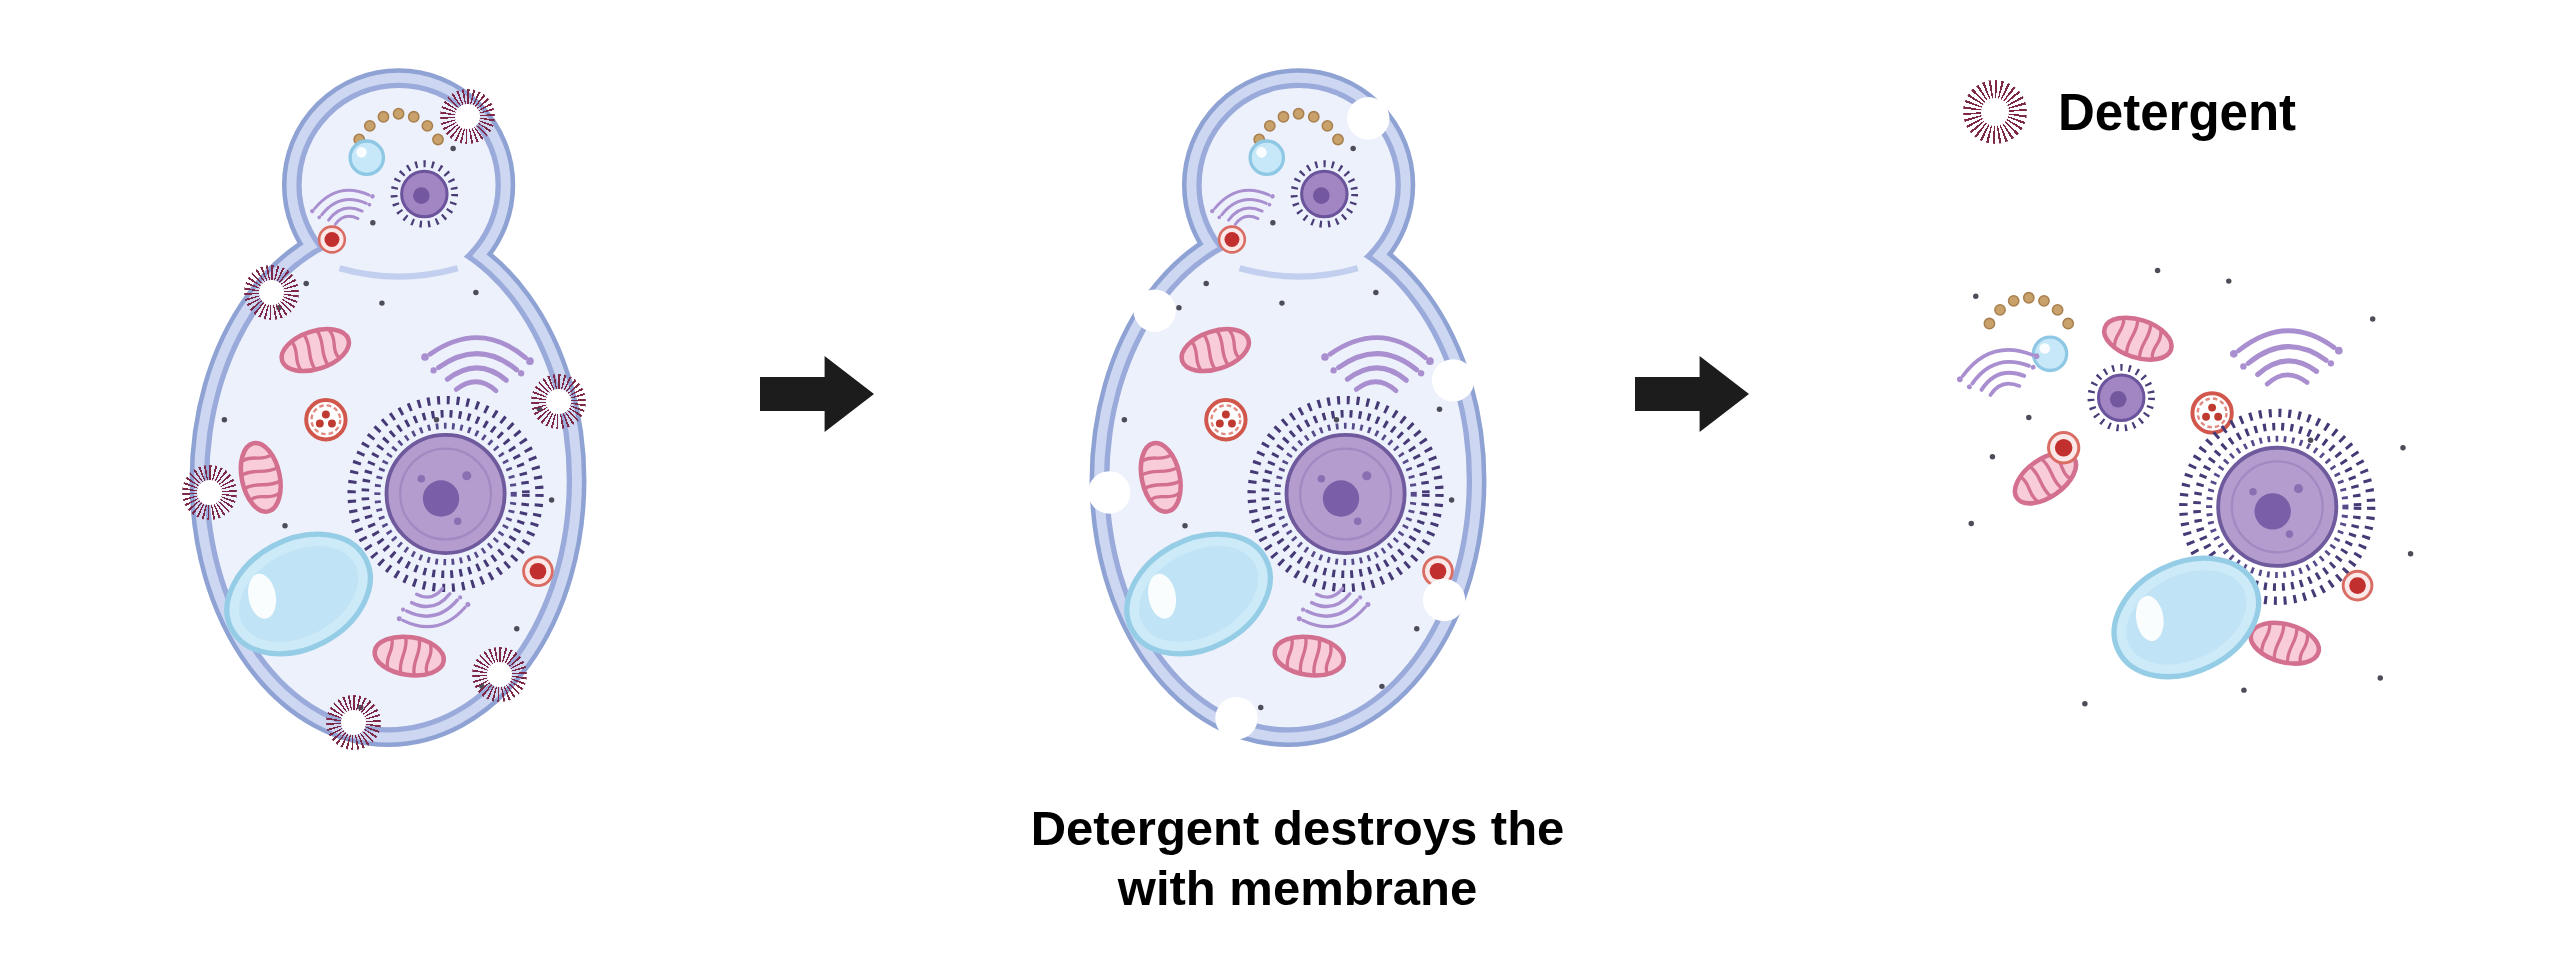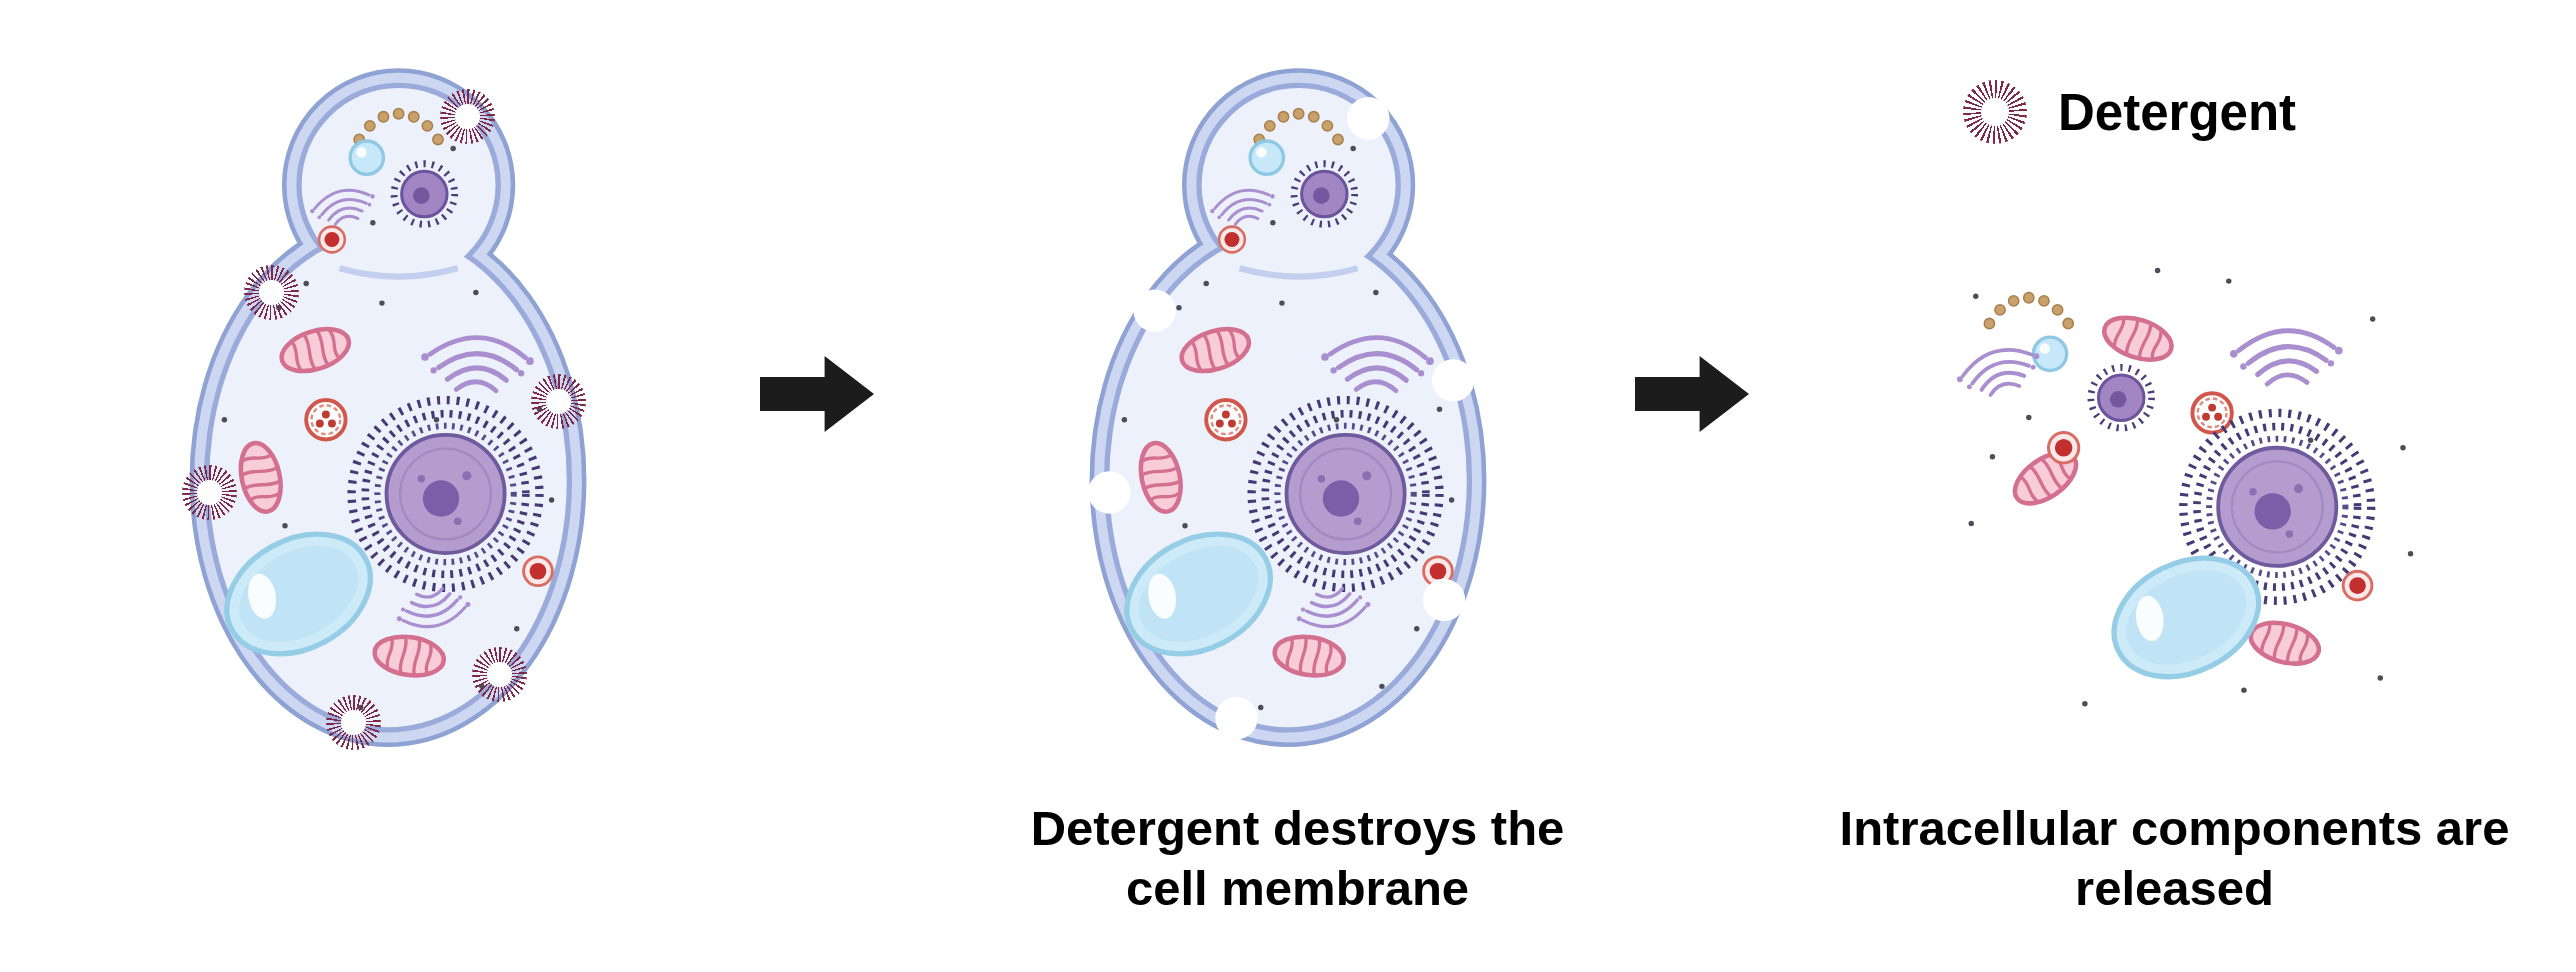--- a/index.html
+++ b/index.html
@@ -205,17 +205,16 @@
     <use href="#speck" transform="translate(262,412)"></use>
       <use href="#speck" transform="translate(372,322)"></use>
     <use href="#speck" transform="translate(96,258)"></use>
   </svg>
 
   <div class="legend">
     <div class="micelle"></div>
     <div class="legend-label">Detergent</div>
   </div>
 
-  <div class="caption" style="left:985px;top:799px;width:625px;">Detergent destroys the cell membrane</div>
-  <div class="caption" style="left:1824px;top:799px;width:701px;">Intracellular components are released</div>
+  <div class="caption" style="left:985px;top:799px;width:625px;">Detergent destroys the with membrane</div>
 
 </div>
 
 
 </body></html>

